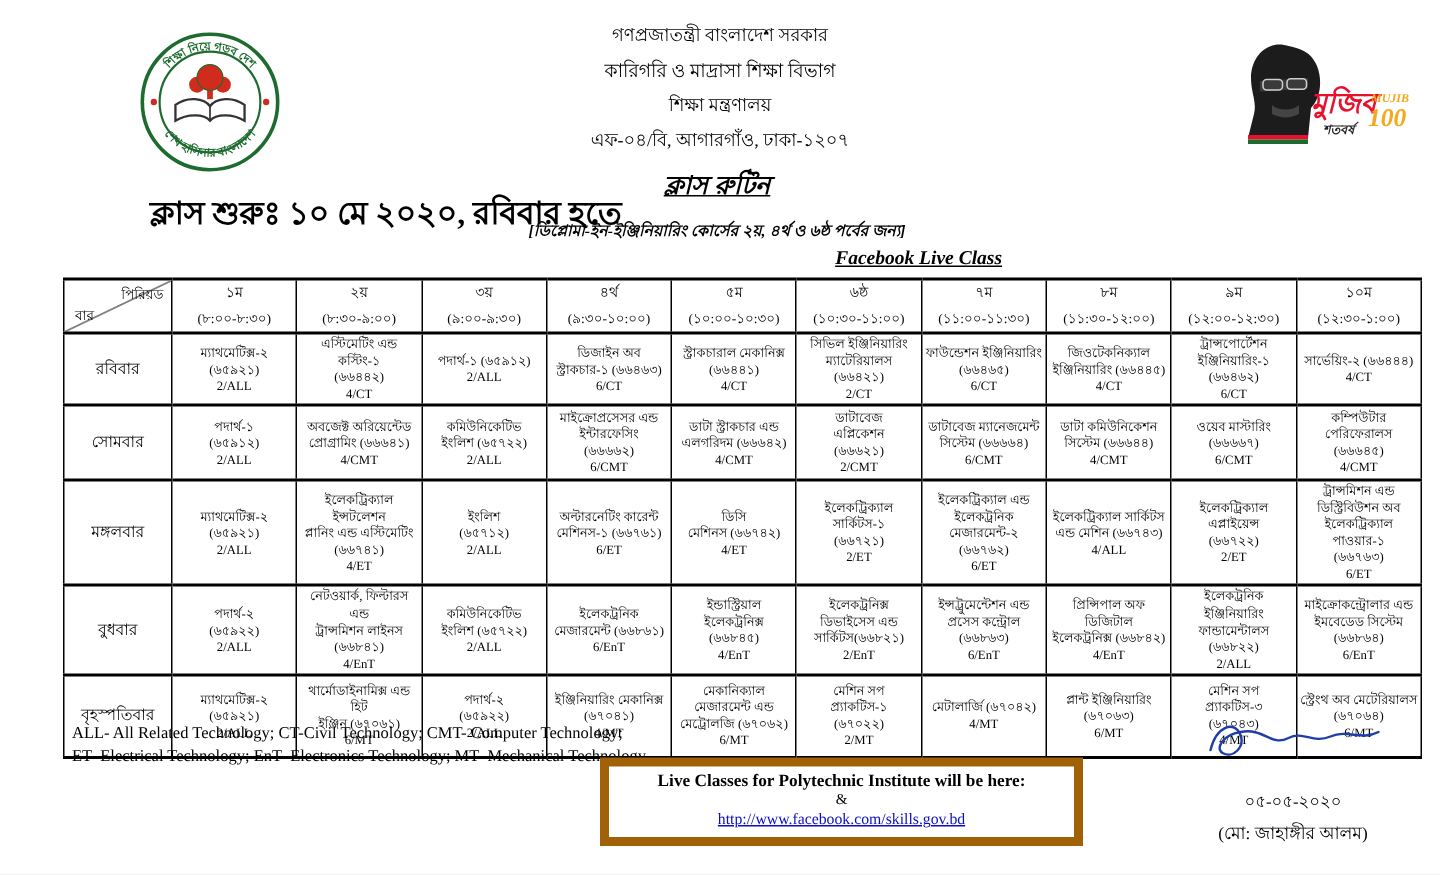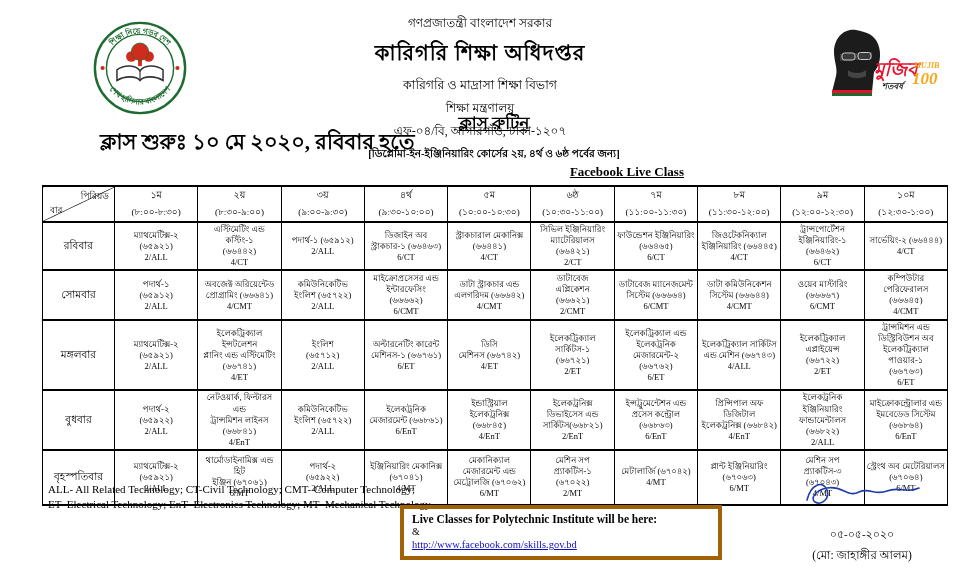--- a/index.html
+++ b/index.html
@@ -17,21 +17,21 @@
   .min-line   { font-size:12px;   margin-top:3px; }
   .addr-line  { font-size:12px;   margin-top:3px; }
   .logo-left  { position:absolute; top:20px; left:92px; width:96px; height:96px; }
   .logo-right { position:absolute; top:24px; right:20px; width:118px; height:88px;font-style:italic; }
   .logo-right .mj-word  { position:absolute; left:52px; top:36px; color:#e8112d; font-weight:bold; font-size:19px; line-height:1; }
   .logo-right .mj-en    { position:absolute; left:92px; top:38px; color:#f5a81c; font-weight:bold; font-size:8px; line-height:1; }
   .logo-right .mj-100   { position:absolute; left:90px; top:46px; color:#f5a81c; font-weight:bold; font-size:17px; line-height:1; }
   .logo-right .mj-sh    { position:absolute; left:60px; top:58px; color:#222; font-weight:bold; font-size:8.5px; line-height:1; }
   
   .start-date { position:absolute; top:126px; left:100px; font-size:21px; font-weight:bold; }
-  .title-center { position:absolute; top:110px; left:304px; width:380px; text-align:center; }
+  .title-center { position:absolute; top:110px; left:288px; width:380px; text-align:center;font-style:italic; }
   .routine-title { font-size:17px; font-weight:bold; text-decoration:underline; }
   .course-note   { font-size:10.5px; font-weight:bold; margin-top:8px; }
   .fb-live       { font-size:13px; font-weight:bold; text-decoration:underline; margin-top:1px;text-align:right; }
   
   .routine-table {
     position:absolute; top:185px; left:42px; width:906px;
     border-collapse:collapse; table-layout:fixed; text-align:center;
   }
   .routine-table th, .routine-table td {
     border:1px solid #000; border-top-width:2px; border-bottom-width:2px;
@@ -50,21 +50,21 @@
   .corner { position:relative;
     background:linear-gradient(to bottom right, transparent calc(50% - 0.6px), #000 50%, transparent calc(50% + 0.6px));
     text-decoration:underline;
   }
   .corner-top    { position:absolute; top:2px; right:5px; font-size:9px; }
   .corner-bottom { position:absolute; bottom:3px; left:7px; font-size:9px; }
   
   .abbr-block { position:absolute; top:482px; left:48px; font-size:11px; line-height:1.35; }
   .live-box {
     position:absolute; top:505px; left:400px; width:322px;
-    border:4px solid #a16207; text-align:left; padding:4px 8px 6px;
+    border:6px solid #a16207; text-align:center; padding:4px 8px 6px;
   }
   .live-box .box-title { font-size:11.5px; font-weight:bold; }
   .live-box .box-link  { font-size:10.5px; color:#0d0dc4; text-decoration:underline; display:block; margin-top:2px; }
   .live-box .box-amp   { font-size:10px; margin-top:1px; }
   .sign-block { position:absolute; top:478px; left:772px; width:180px; text-align:center; }
   .sign-svg   { display:block; margin:0 auto; }
   .sign-date  { font-size:11px; margin-top:16px; }
   .sign-name  { font-size:11.5px; margin-top:2px; }
   .sign-title { font-size:11.5px; margin-top:2px; }
 </style>
@@ -99,21 +99,20 @@
       </g>
       <g>
         <path d="M26 52 C34 46 46 47 50 53 C54 47 66 46 74 52 L74 63 C66 58 54 58 50 63 C46 58 34 58 26 63 Z" fill="#fff" stroke="#333" stroke-width="1.6"></path>
         <line x1="50" y1="53" x2="50" y2="63" stroke="#333" stroke-width="1.2"></line>
       </g>
     </svg>
   </div>
 
   <div class="doc-header-center">
     <div class="gov-line">গণপ্রজাতন্ত্রী বাংলাদেশ সরকার</div>
-    <div class="org-line">কারিগরি শিক্ষা অধিদপ্তর</div>
     <div class="div-line">কারিগরি ও মাদ্রাসা শিক্ষা বিভাগ</div>
     <div class="min-line">শিক্ষা মন্ত্রণালয়</div>
     <div class="addr-line">এফ-০৪/বি, আগারগাঁও, ঢাকা-১২০৭</div>
   </div>
 
   <div class="logo-right">
     <svg width="118" height="88" viewBox="0 0 118 88" style="position:absolute;left:0;top:0;">
       <path d="M34 6 C22 4 12 14 12 28 C12 38 16 44 14 52 L10 68 L50 68 L52 48 C58 42 60 30 56 20 C52 10 44 8 34 6 Z" fill="#1c1c1c"></path>
       <path d="M18 30 L50 28 L50 35 L18 37 Z" fill="#3a3a3a"></path>
       <rect x="20" y="29" width="13" height="7" rx="2.5" fill="none" stroke="#cfcfcf" stroke-width="1"></rect>

